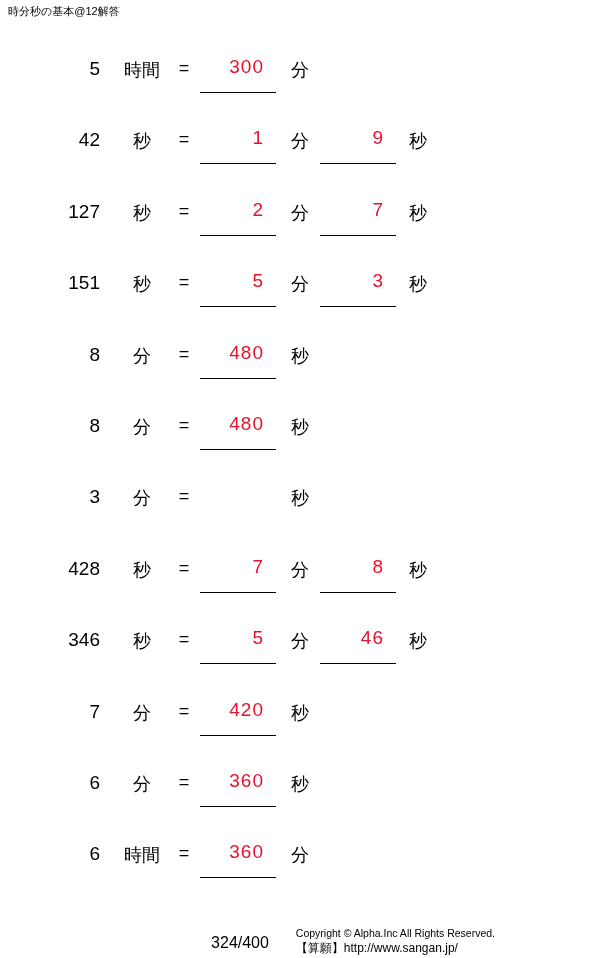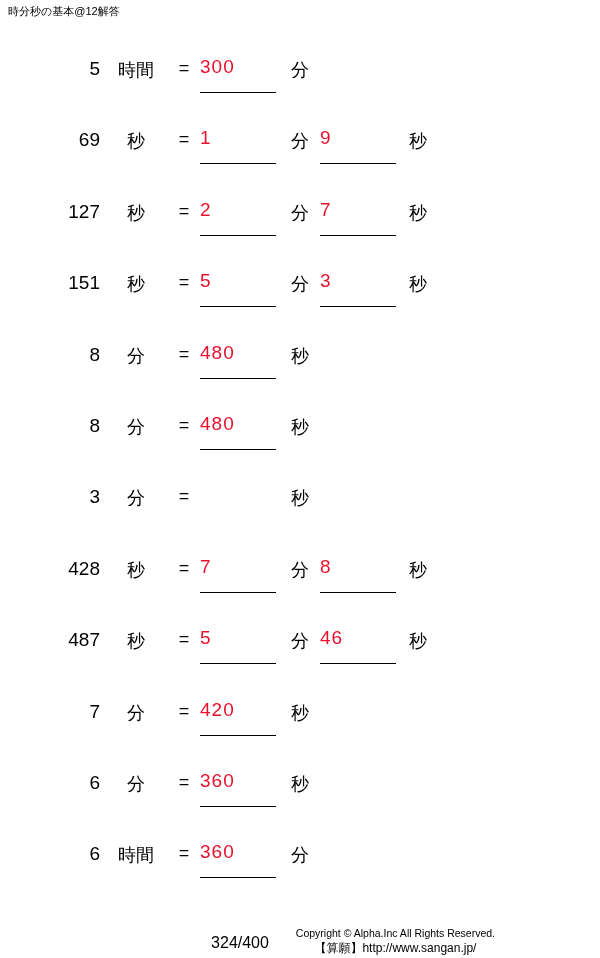--- a/index.html
+++ b/index.html
@@ -43,21 +43,21 @@
   .c-num {
     position: absolute;
     left: 20px;
     width: 80px;
     text-align: right;
     font-size: 19px;
     top: 14px;
   }
   .c-unit1 {
     position: absolute;
-    left: 110px;
+    left: 116px;
     width: 52px;
     text-align: center;
     font-size: 18px;
     top: 14px;
   }
   .c-eq {
     position: absolute;
     left: 170px;
     width: 28px;
     text-align: center;
@@ -74,23 +74,23 @@
   .ans-box2 {
     position: absolute;
     left: 320px;
     width: 76px;
     top: 12px;
     height: 44px;
   }
   .ans-val {
     position: absolute;
     left: 0;
-    right: 0;
+    right: 12px;
     top: 0;
-    text-align: left;
+    text-align: right;
     font-size: 19px;
     color: #e8112d;
     letter-spacing: 1px;
   }
   .ans-rule {
     position: absolute;
     left: 0;
     right: 0;
     top: 36px;
     border-bottom: 1.4px solid #000;
@@ -116,21 +116,21 @@
     left: 0;
     top: 934px;
     width: 480px;
     text-align: center;
     font-size: 16px;
   }
   .footer-right {
     position: absolute;
     right: 10px;
     top: 926px;
-    text-align: center;
+    text-align: left;
     font-size: 10.5px;
     line-height: 15px;
   }
   .footer-right .line2 {
     font-size: 12px;
   }
 </style>
 </head>
 <body>
 
@@ -147,21 +147,21 @@
       <div class="ans-box">
         <div class="ans-val">300</div>
         <div class="ans-rule"></div>
       </div>
       <div class="c-unit2">分</div>
 
       <div class="c-unit3"></div>
     </div>
 
     <div class="prow">
-      <div class="c-num">69</div>
+      <div class="c-num">42</div>
       <div class="c-unit1">秒</div>
       <div class="c-eq">=</div>
       <div class="ans-box">
         <div class="ans-val">1</div>
         <div class="ans-rule"></div>
       </div>
       <div class="c-unit2">分</div>
       <div class="ans-box2">
         <div class="ans-val">9</div>
         <div class="ans-rule"></div>
@@ -246,21 +246,21 @@
       </div>
       <div class="c-unit2">分</div>
       <div class="ans-box2">
         <div class="ans-val">8</div>
         <div class="ans-rule"></div>
       </div>
       <div class="c-unit3">秒</div>
     </div>
 
     <div class="prow">
-      <div class="c-num">487</div>
+      <div class="c-num">346</div>
       <div class="c-unit1">秒</div>
       <div class="c-eq">=</div>
       <div class="ans-box">
         <div class="ans-val">5</div>
         <div class="ans-rule"></div>
       </div>
       <div class="c-unit2">分</div>
       <div class="ans-box2">
         <div class="ans-val">46</div>
         <div class="ans-rule"></div>

